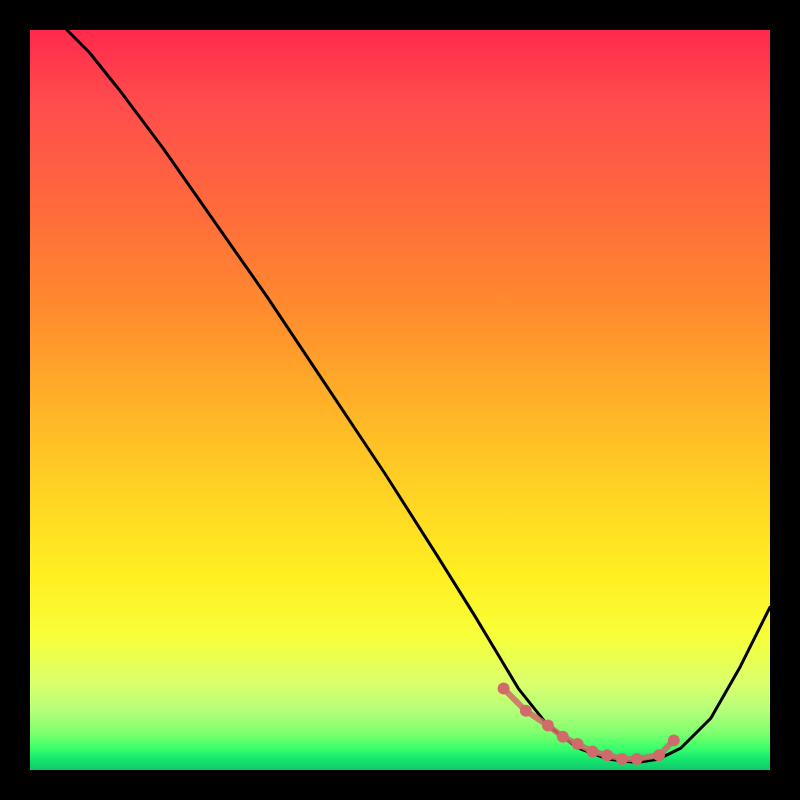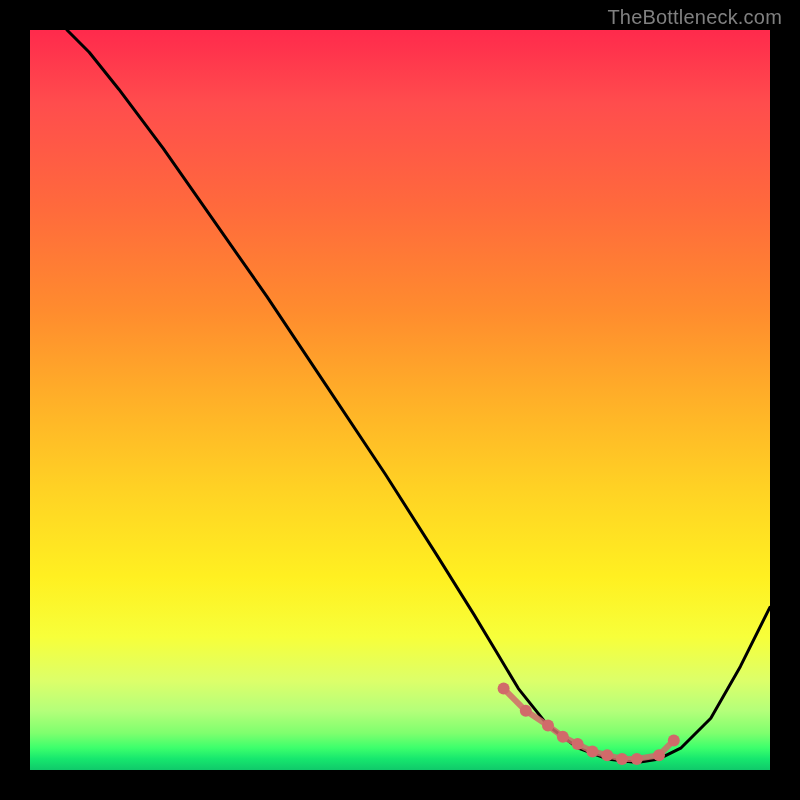--- a/index.html
+++ b/index.html
@@ -53,21 +53,20 @@
     top: 0;
     width: 740px;
     height: 740px;
     overflow: visible;
   }
 </style>
 </head>
 <body>
 
 <div class="container">
-  <div class="watermark">TheBottleneck.com</div>
   <div class="plot-area">
     <svg class="curve" viewBox="0 0 740 740">
       <g id="curve-group">
           <path d="M37.0 0.0 L59.2 22.2 L88.8 59.2 L133.2 118.4 L185.0 192.4 L236.8 266.4 L296.0 355.2 L355.2 444.0 L407.0 525.4 L444.0 584.6 L466.2 621.6 L488.4 658.6 L518.0 695.6 L547.6 717.8 L577.2 728.9 L606.8 732.6 L629.0 728.9 L651.2 717.8 L680.8 688.2 L710.4 636.4 L740.0 577.2" fill="none" stroke="#000000" stroke-width="3" stroke-linejoin="round" stroke-linecap="round"></path>
         </g>
       <g id="dots-group">
           <path d="M473.6 658.6 L495.8 680.8 L518.0 695.6 L532.8 706.7 L547.6 714.1 L562.4 721.5 L577.2 725.2 L592.0 728.9 L606.8 728.9 L629.0 725.2 L643.8 710.4" fill="none" stroke="#d16a6a" stroke-width="6" stroke-linecap="round" stroke-linejoin="round" opacity="0.85"></path>
           <circle cx="473.6" cy="658.6" r="6" fill="#d16a6a"></circle>
           <circle cx="495.8" cy="680.8" r="6" fill="#d16a6a"></circle>
           <circle cx="518.0" cy="695.6" r="6" fill="#d16a6a"></circle>

